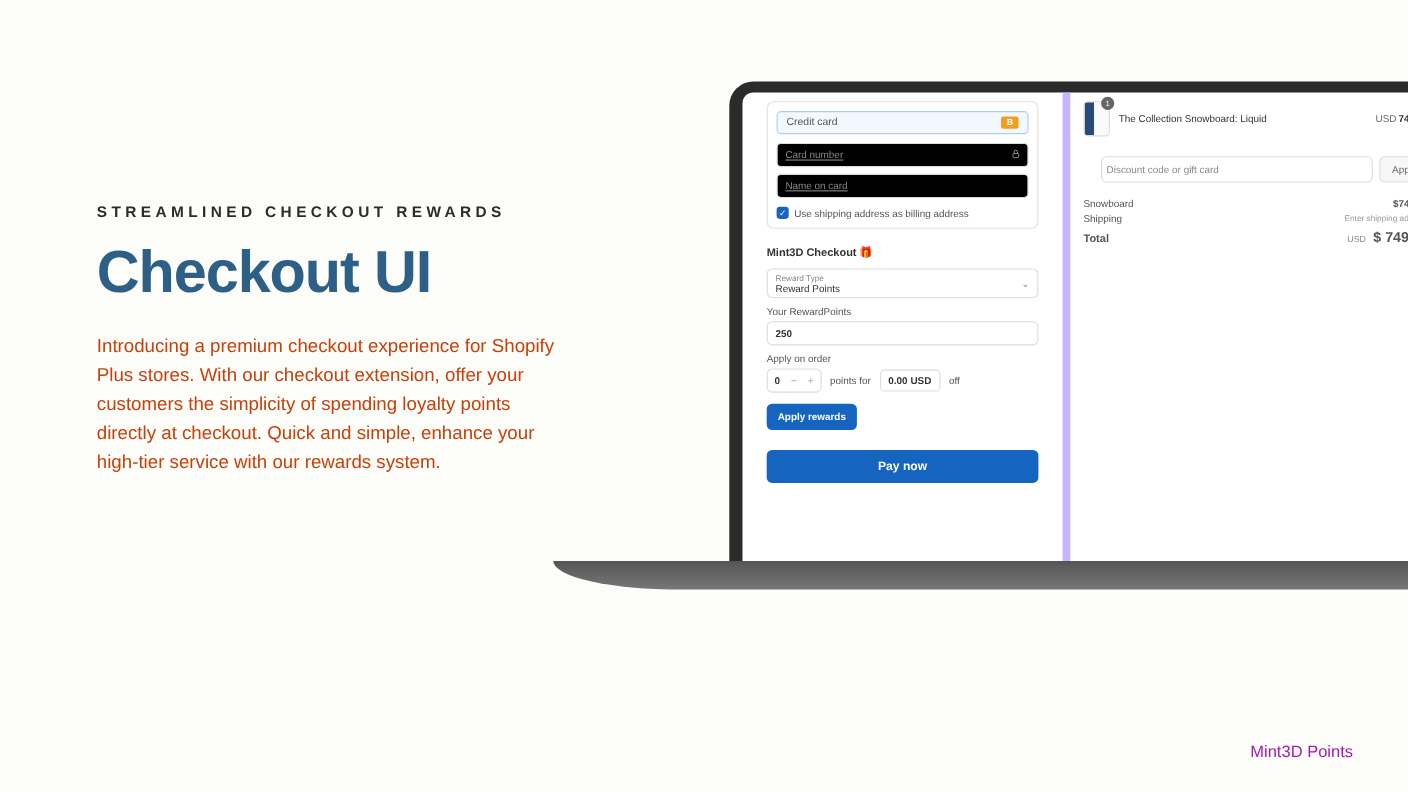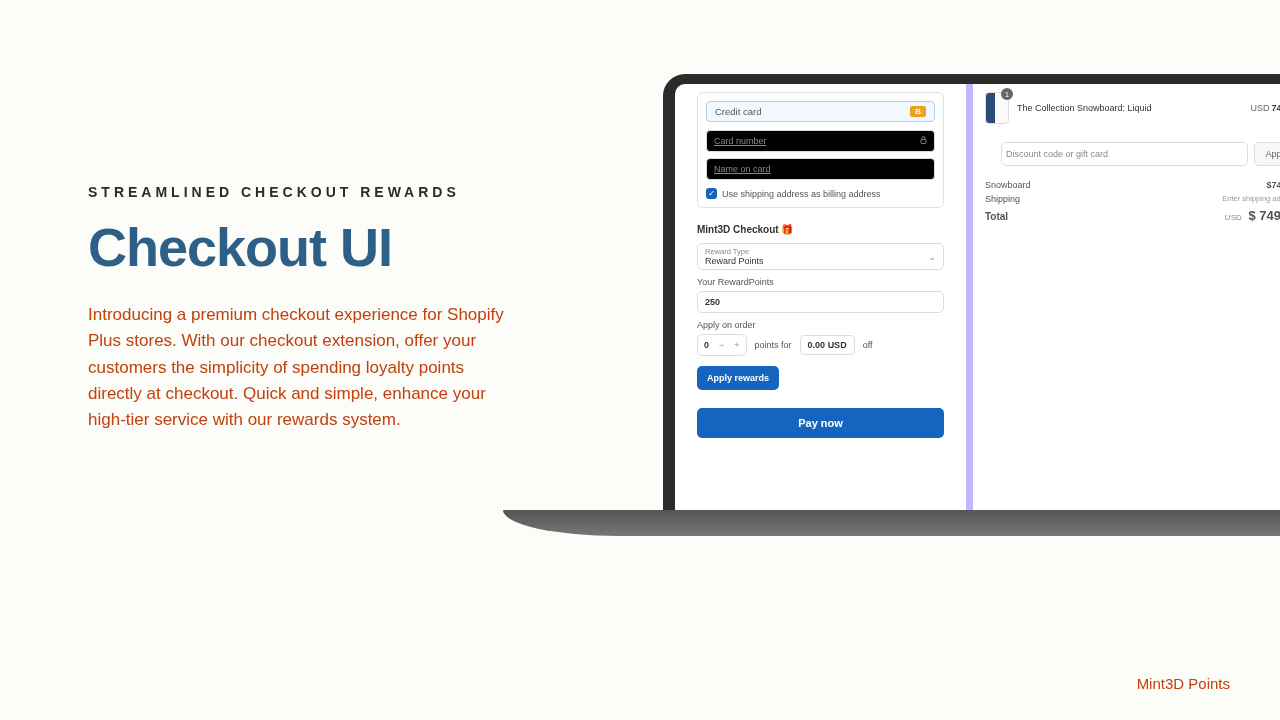--- a/index.html
+++ b/index.html
@@ -66,21 +66,21 @@
 .apply-btn { border: 1px solid #dcdcdc; border-radius: 5px; padding: 6px 10px; font-size: 9px; background: #f7f7f7; cursor: pointer; color: #666; }
 .summary { margin-top: 14px; }
 .summary-row { display: flex; justify-content: space-between; margin-bottom: 4px; font-size: 9px; }
 .total-row { display: flex; justify-content: space-between; align-items: baseline; margin-top: 4px; }
 .total-label { font-weight: 700; font-size: 10px; }
 .total-amt { font-weight: 800; font-size: 13px; }
 .total-cur { font-size: 8px; color: #888; margin-right: 4px; }
 .ship-note { font-size: 7.5px; color: #999; }
 
 
-.brand { position: absolute; right: 50px; bottom: 28px; font-size: 15px; color: #c2410c; }
+.brand { position: absolute; right: 50px; bottom: 28px; font-size: 15px; color: #a21caf; }
 </style>
 </head>
 <body>
 
 <div class="marketing">
   <div class="eyebrow">STREAMLINED CHECKOUT REWARDS</div>
   <div class="headline">Checkout UI</div>
   <div class="copy">Introducing a premium checkout experience for Shopify Plus stores. With our checkout extension, offer your customers the simplicity of spending loyalty points directly at checkout. Quick and simple, enhance your high-tier service with our rewards system.</div>
 </div>
 

